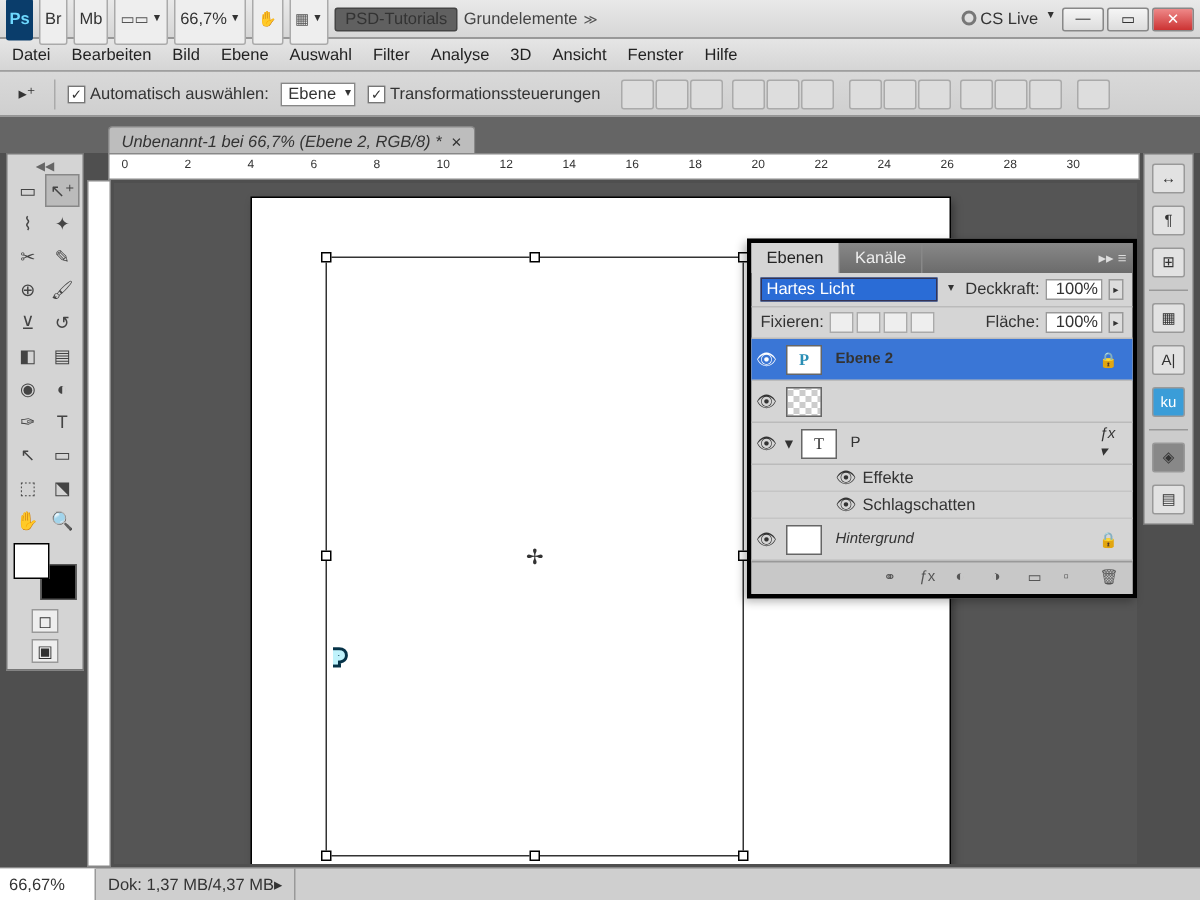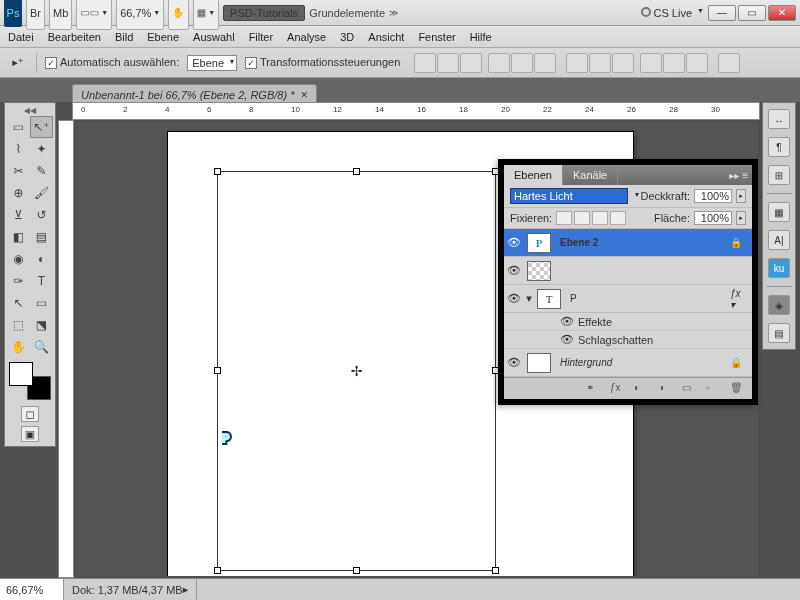--- a/index.html
+++ b/index.html
@@ -1,18 +1,18 @@
 <!DOCTYPE html>
 <html><head>
 <meta charset="utf-8">
 <style>
 *{margin:0;padding:0;box-sizing:border-box;font-family:Tahoma,Arial,sans-serif;font-size:11px;color:#333;user-select:none}
 body{background:#555;width:800px;height:600px;overflow:hidden;position:relative}
 .titlebar{height:26px;background:linear-gradient(#e9e9e9,#d6d6d6);display:flex;align-items:center;border-bottom:1px solid #999;padding:0 4px;gap:4px}
-.ps-logo{width:18px;height:28px;background:#0a3d6b;color:#6fd9ff;font-weight:normal;display:flex;align-items:center;justify-content:center;border-radius:2px;font-size:11px}
+.ps-logo{width:18px;height:28px;background:#0a3d6b;color:#6fd9ff;font-weight:bold;display:flex;align-items:center;justify-content:center;border-radius:2px;font-size:11px}
 .appbtn{height:34px;padding:12px 3px;border:1px solid #aaa;background:#eee;border-radius:2px;display:flex;align-items:center;color:#555;font-size:10px}
 .tri{font-size:7px;margin-left:2px}
 .titledoc{background:#606060;color:#fff;border:1px solid #444;padding:1px 6px;border-radius:2px;font-size:11px}
 .titletxt{font-weight:normal;color:#444}
 .cslive{display:flex;gap:3px}
 .cslive .dot{width:10px;height:10px;border:2px solid #777;border-radius:50%}
 .winbtns{margin-left:auto;display:flex;gap:2px}
 .winbtn{width:28px;height:16px;border:1px solid #888;background:linear-gradient(#f5f5f5,#ddd);border-radius:2px;display:flex;align-items:center;justify-content:center;font-size:10px}
 .winbtn.close{background:linear-gradient(#e88,#c33);color:#fff}
 .menubar{height:22px;background:linear-gradient(#e5e5e5,#d5d5d5);display:flex;align-items:center;padding:0 8px;gap:14px;border-bottom:1px solid #aaa}
@@ -42,21 +42,21 @@
 .ruler-v{position:absolute;left:58px;top:18px;width:16px;bottom:0;background:#fff;border:1px solid #888}
 .canvaswrap{position:absolute;left:76px;top:20px;right:42px;bottom:2px;background:#555;overflow:hidden}
 .artboard{position:absolute;left:92px;top:10px;width:465px;height:590px;background:#fff;box-shadow:0 0 0 1px #000,2px 2px 6px rgba(0,0,0,.4)}
 .selbox{position:absolute;left:141px;top:49px;width:279px;height:400px;border:1px solid #333}
 .handle{position:absolute;width:7px;height:7px;background:#fff;border:1px solid #000}
 .letter{position:absolute;left:146px;top:55px;width:270px;height:390px;pointer-events:none}
 .letter svg{width:100%;height:100%}
 .collapsed{position:absolute;right:4px;top:0;width:34px;background:#ccc;border:1px solid #777;display:flex;flex-direction:column;gap:8px;padding:6px 0;align-items:center}
 .collapsed .ci{width:22px;height:20px;border:1px solid #999;background:#e2e2e2;border-radius:2px;display:flex;align-items:center;justify-content:center;font-size:10px}
 .collapsed .sep{height:1px;width:26px;background:#999}
-.layerspanel{position:absolute;right:42px;top:57px;width:260px;background:#d5d5d5;border:6px solid #000000;box-shadow:-2px 2px 6px rgba(0,0,0,.3)}
+.layerspanel{position:absolute;right:42px;top:57px;width:260px;background:#d5d5d5;border:3px solid #000000;box-shadow:-2px 2px 6px rgba(0,0,0,.3)}
 .lhead{height:20px;background:linear-gradient(#888,#6b6b6b);display:flex;align-items:center}
 .ltab{padding:2px 10px;background:#d5d5d5;color:#222;height:20px;display:flex;align-items:center;border-right:1px solid #888}
 .ltab.inact{background:transparent;color:#eee}
 .lhead .flymenu{margin-left:auto;color:#ddd;padding:0 4px;font-size:10px}
 .lrow{display:flex;align-items:center;padding:3px 6px;gap:4px;border-bottom:1px solid #bbb}
 .blend{flex:1;background:#2a6cd6;color:#fff;border:1px solid #335;padding:1px 3px;position:relative}
 .blend::after{content:"▾";position:absolute;right:-12px;color:#333;font-size:8px}
 .blendwrap{position:relative;flex:0 0 118px}
 .pct{border:1px solid #999;background:#fff;width:38px;padding:0 2px;text-align:right}
 .arrowbtn{border:1px solid #999;background:#ddd;width:10px;height:14px;font-size:7px;display:flex;align-items:center;justify-content:center}

